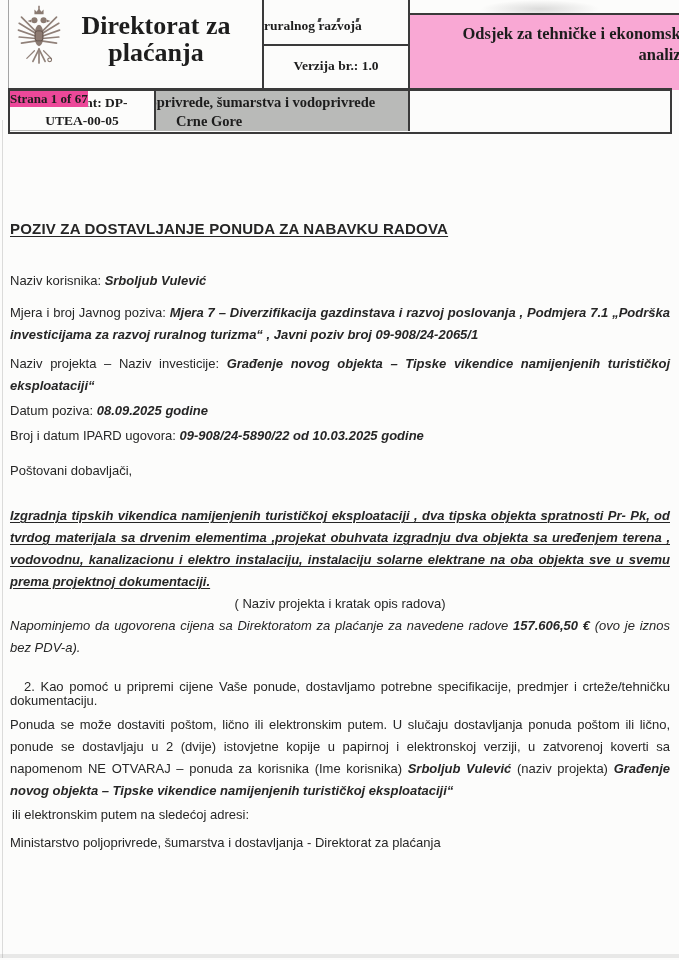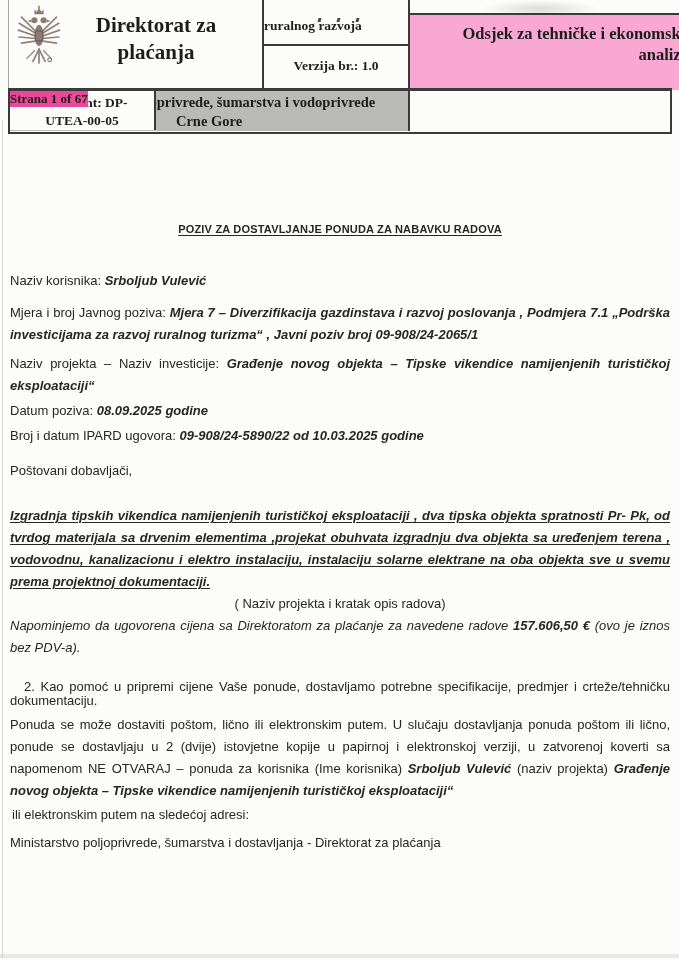--- a/index.html
+++ b/index.html
@@ -26,30 +26,30 @@
   .row2{position:absolute;left:8px;top:91px;width:664px;height:43px;box-sizing:border-box;
     display:flex;border:2px solid #3a3a3a;border-top:none;}
   .cellD{width:400px;box-sizing:border-box;background:#b9bab8;border-right:2px solid #3a3a3a;
     text-align:center;font-size:14.5px;line-height:19px;padding:2px 28px 0 28px;}
   .cellE{width:146px;box-sizing:border-box;border-right:2px solid #3a3a3a;background:#fcfcfb;
     text-align:center;font-size:13.5px;line-height:18px;padding:3px 8px 0 8px;}
   .cellF{flex:1;background:#ec4899;display:flex;align-items:center;justify-content:center;
     font-size:13px;}
   .emblem{position:absolute;left:16px;top:5px;}
   .dir-name{position:absolute;left:72px;top:12px;width:168px;text-align:center;
-    font-size:21px;line-height:27px;}
+    font-size:26px;line-height:27px;}
   .unit-top{position:absolute;left:264px;top:18px;width:144px;text-align:left;font-size:13.5px;}
   .cut-marks{position:absolute;left:310px;top:8px;width:60px;height:4px;}
   .cut-marks i{display:inline-block;width:3px;height:4px;background:#4a4a4a;margin:0 8px;transform:skewX(-15deg);}
   .verB{position:absolute;left:264px;top:46px;width:144px;height:40px;display:flex;
     align-items:center;justify-content:center;font-size:13.5px;}
   
   .doc{position:absolute;left:10px;top:133px;width:660px;font-size:13px;line-height:22px;}
   .doc p{margin:0;}
-  .title{margin-top:85px !important;text-align:center;font-weight:bold;font-size:11px;
+  .title{margin-top:85px !important;font-weight:bold;font-size:15px;
     letter-spacing:.2px;}
   .u{text-decoration:underline;text-underline-offset:2px;text-decoration-thickness:1.4px;}
   .biu{font-weight:bold;font-style:italic;
     text-underline-offset:3px;text-decoration-thickness:1.3px;}
   .just{text-align:justify;}
   .korisnik{margin-top:30px !important;}
   .mjera{margin-top:10px !important;}
   .projekat{margin-top:7px !important;}
   .datum{margin-top:3px !important;}
   .ugovor{margin-top:3px !important;}

